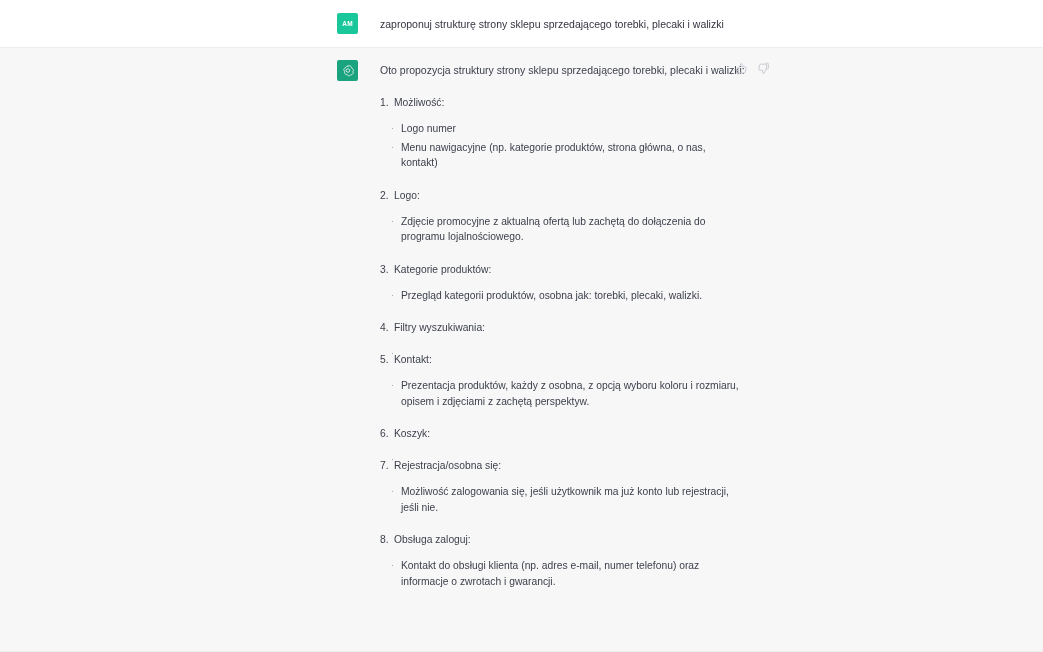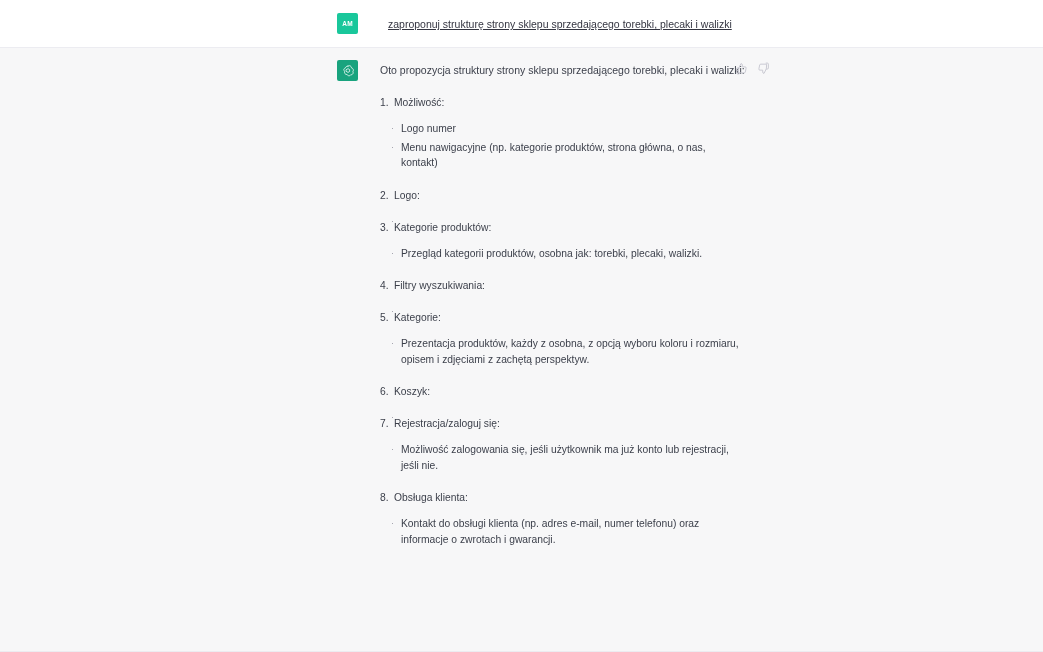--- a/index.html
+++ b/index.html
@@ -89,22 +89,21 @@
     flex: 1 1 auto;
     padding-right: 275px;
     box-sizing: border-box;
     position: relative;
   }
 
   .user-text {
     font-size: 10.5px;
     line-height: 16px;
     color: #343541;
-    margin: 3px 0 0 8px;
-    text-decoration: underline;
+    margin: 3px 0 0 0;
   }
 
   
   .assist-head {
     display: flex;
     align-items: flex-start;
     justify-content: space-between;
   }
   .assist-lede {
     font-size: 10.5px;
@@ -233,55 +232,55 @@
             <li class="section tight">
               <div class="sec-title"><span class="sec-num">1.</span><span>Możliwość:</span></div>
               <ul class="bullets">
                 <li class="bullet"><span class="dot">·</span><span>Logo numer</span></li>
                 <li class="bullet"><span class="dot">·</span><span>Menu nawigacyjne (np. kategorie produktów, strona główna, o nas, kontakt)</span></li>
               </ul>
             </li>
             <li class="section">
               <div class="sec-title"><span class="sec-num">2.</span><span>Logo:</span></div>
               <ul class="bullets">
+                <li class="bullet"><span class="dot">·</span><span>Zdjęcie promocyjne z aktualną ofertą lub zachętą do dołączenia do programu lojalnościowego.</span></li>
+              </ul>
+            </li>
+            <li class="section">
+              <div class="sec-title"><span class="sec-num">3.</span><span>Kategorie produktów:</span></div>
+              <ul class="bullets">
+                <li class="bullet"><span class="dot">·</span><span>Przegląd kategorii produktów, osobna jak: torebki, plecaki, walizki.</span></li>
+              </ul>
+            </li>
+            <li class="section">
+              <div class="sec-title"><span class="sec-num">4.</span><span>Filtry wyszukiwania:</span></div>
+              <ul class="bullets">
                 <li class="bullet"><span class="dot">·</span></li>
               </ul>
             </li>
             <li class="section">
-              <div class="sec-title"><span class="sec-num">3.</span><span>Kategorie produktów:</span></div>
-              <ul class="bullets">
-                <li class="bullet"><span class="dot">·</span><span>Przegląd kategorii produktów, osobna jak: torebki, plecaki, walizki.</span></li>
-              </ul>
-            </li>
-            <li class="section">
-              <div class="sec-title"><span class="sec-num">4.</span><span>Filtry wyszukiwania:</span></div>
+              <div class="sec-title"><span class="sec-num">5.</span><span>Kontakt:</span></div>
+              <ul class="bullets">
+                <li class="bullet"><span class="dot">·</span><span>Prezentacja produktów, każdy z osobna, z opcją wyboru koloru i rozmiaru, opisem i zdjęciami z zachętą perspektyw.</span></li>
+              </ul>
+            </li>
+            <li class="section">
+              <div class="sec-title"><span class="sec-num">6.</span><span>Koszyk:</span></div>
               <ul class="bullets">
                 <li class="bullet"><span class="dot">·</span></li>
               </ul>
             </li>
             <li class="section">
-              <div class="sec-title"><span class="sec-num">5.</span><span>Kategorie:</span></div>
-              <ul class="bullets">
-                <li class="bullet"><span class="dot">·</span><span>Prezentacja produktów, każdy z osobna, z opcją wyboru koloru i rozmiaru, opisem i zdjęciami z zachętą perspektyw.</span></li>
-              </ul>
-            </li>
-            <li class="section">
-              <div class="sec-title"><span class="sec-num">6.</span><span>Koszyk:</span></div>
-              <ul class="bullets">
-                <li class="bullet"><span class="dot">·</span></li>
-              </ul>
-            </li>
-            <li class="section">
-              <div class="sec-title"><span class="sec-num">7.</span><span>Rejestracja/zaloguj się:</span></div>
+              <div class="sec-title"><span class="sec-num">7.</span><span>Rejestracja/osobna się:</span></div>
               <ul class="bullets">
                 <li class="bullet"><span class="dot">·</span><span>Możliwość zalogowania się, jeśli użytkownik ma już konto lub rejestracji, jeśli nie.</span></li>
               </ul>
             </li>
             <li class="section">
-              <div class="sec-title"><span class="sec-num">8.</span><span>Obsługa klienta:</span></div>
+              <div class="sec-title"><span class="sec-num">8.</span><span>Obsługa zaloguj:</span></div>
               <ul class="bullets">
                 <li class="bullet"><span class="dot">·</span><span>Kontakt do obsługi klienta (np. adres e-mail, numer telefonu) oraz informacje o zwrotach i gwarancji.</span></li>
               </ul>
             </li>
           </ol>
 
       </div>
     </div>
   </div>
 

